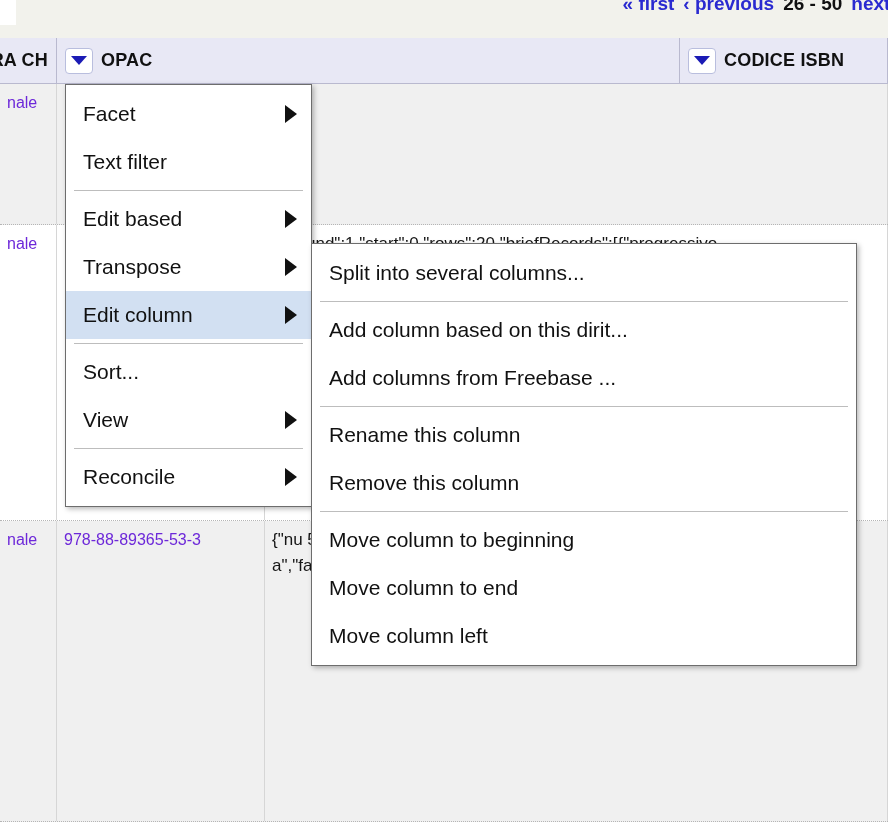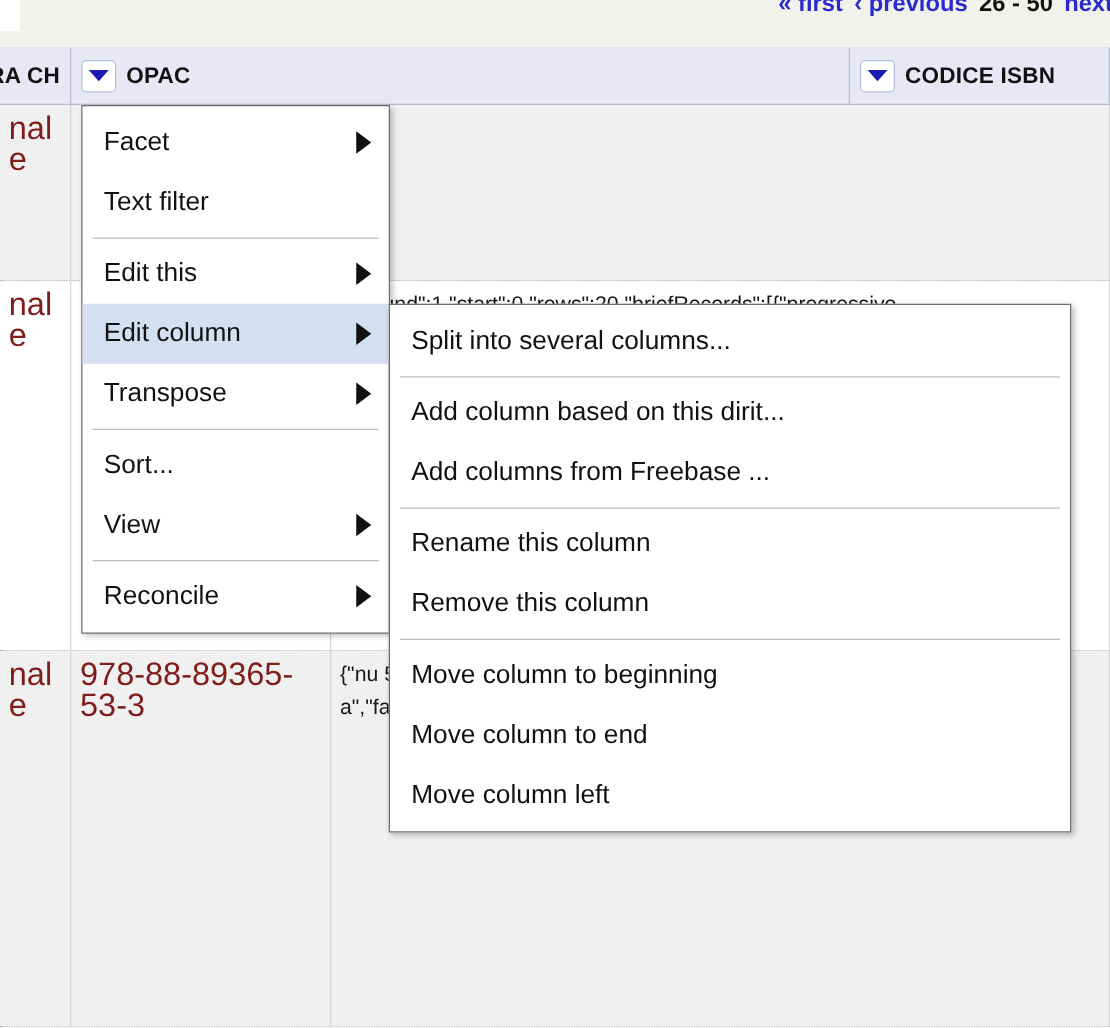--- a/index.html
+++ b/index.html
@@ -105,22 +105,22 @@
   .grid-row {
     position: relative;
     display: flex;
     box-sizing: border-box;
     border-bottom: 1px dotted #b5b5b5;
   }
   .cell {
     box-sizing: border-box;
     border-right: 1px solid #d6d6d6;
     padding: 6px 6px 6px 7px;
-    font-size: 26px;
-    color: #7f1d1d;
+    font-size: 16px;
+    color: #6d28d9;
     line-height: 25px;
     overflow: hidden;
     word-break: break-word;
   }
   .cell.c-chiave { width: 57px; flex: 0 0 57px; text-align: left; }
   .cell.c-isbn   { width: 208px; flex: 0 0 208px; }
   .cell.c-opac   { flex: 1 1 auto; min-width: 0; }
   .cell.json {
     font-size: 17px;
     line-height: 25.6px;
@@ -245,34 +245,34 @@
   </div>
 
   <div class="menu-item">
     <span>Text filter</span>
     <span class="tri-spacer"></span>
   </div>
 
   <div class="menu-sep"></div>
 
   <div class="menu-item">
-    <span>Edit this</span>
+    <span>Edit based</span>
+    <span class="tri-right"></span>
+  </div>
+
+  <div class="menu-item">
+    <span>Transpose</span>
     <span class="tri-right"></span>
   </div>
 
   <div class="menu-item selected">
     <span>Edit column</span>
     <span class="tri-right"></span>
   </div>
 
-  <div class="menu-item">
-    <span>Transpose</span>
-    <span class="tri-right"></span>
-  </div>
-
   <div class="menu-sep"></div>
 
   <div class="menu-item">
     <span>Sort...</span>
     <span class="tri-spacer"></span>
   </div>
 
   <div class="menu-item">
     <span>View</span>
     <span class="tri-right"></span>

